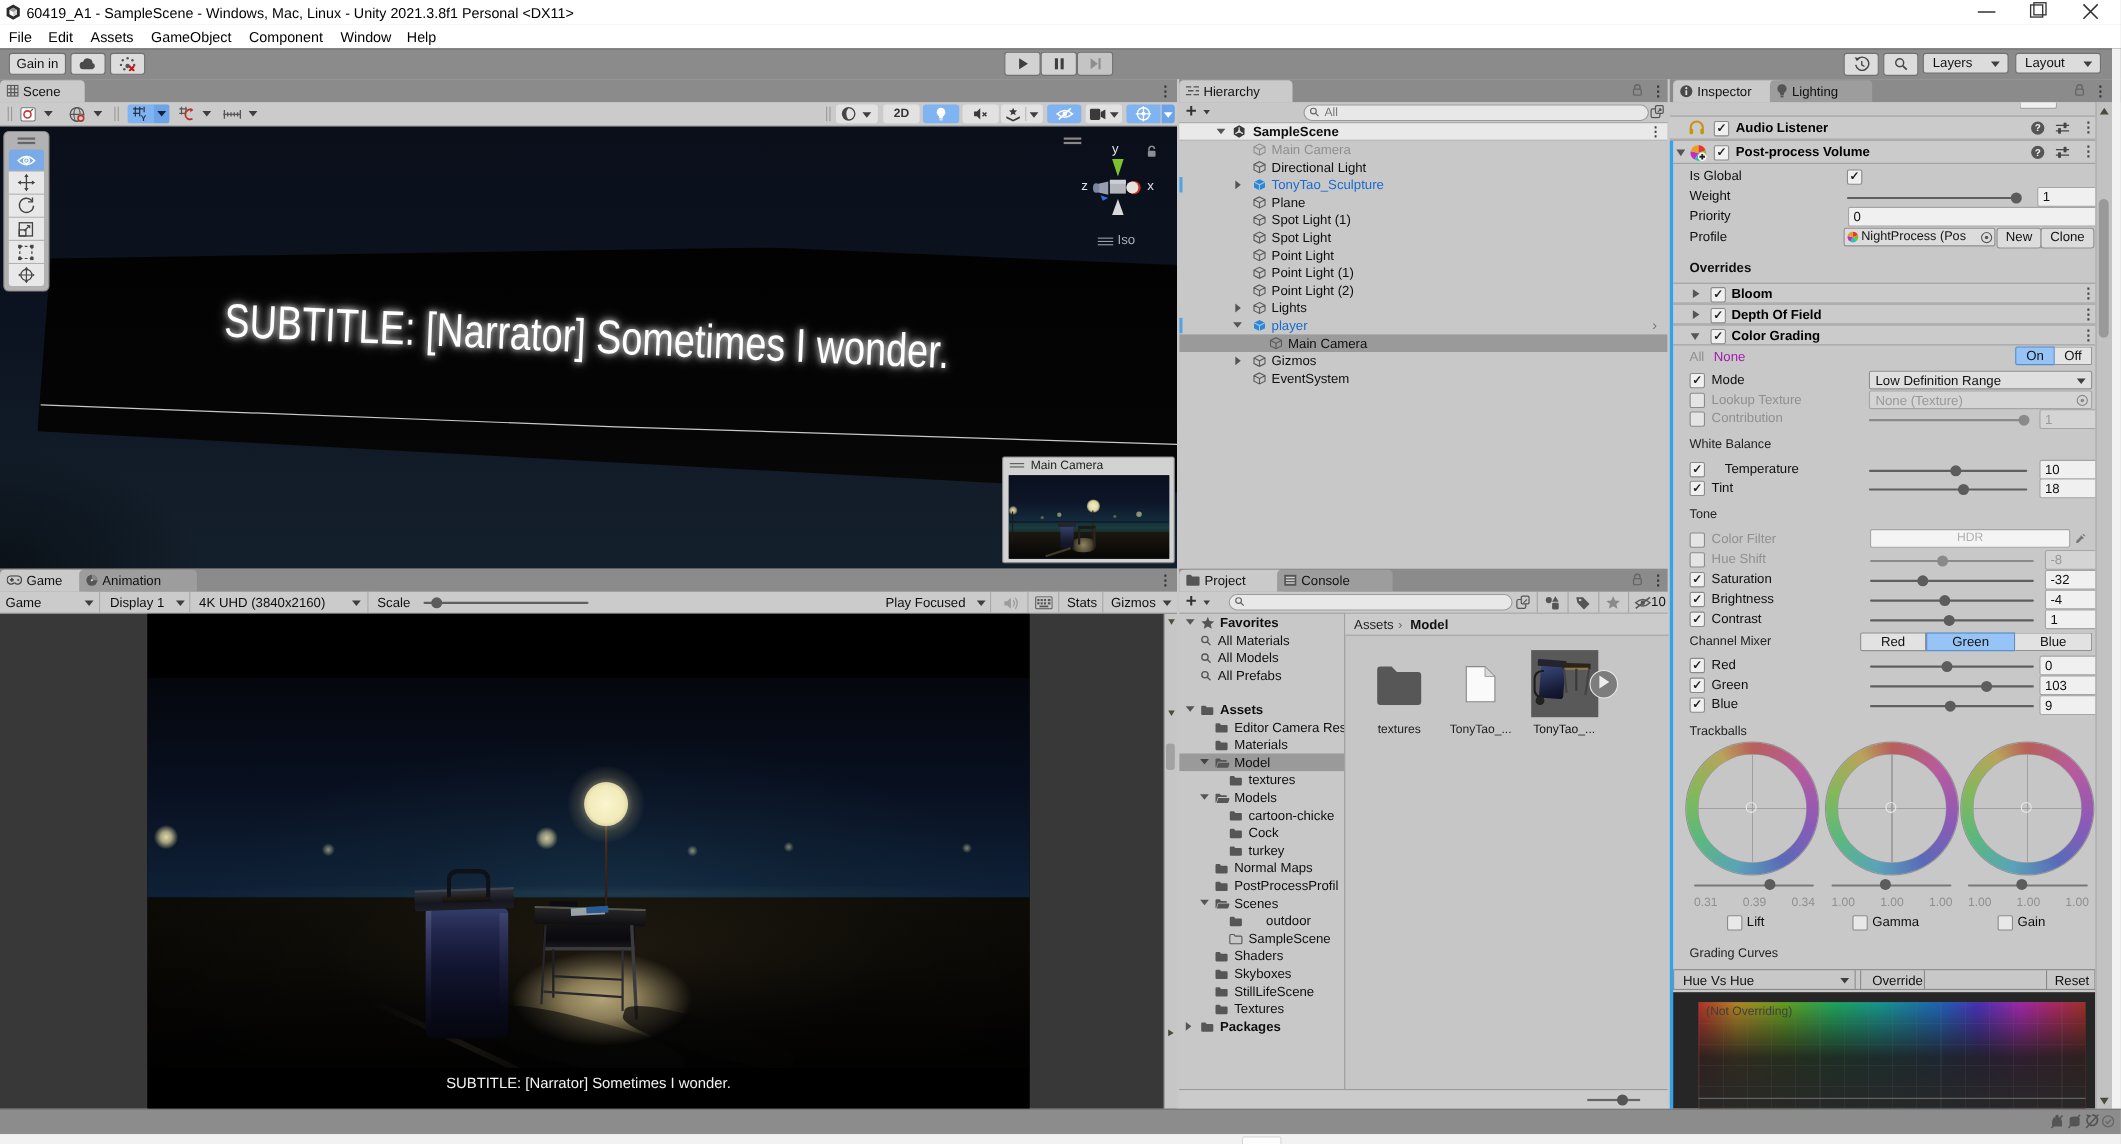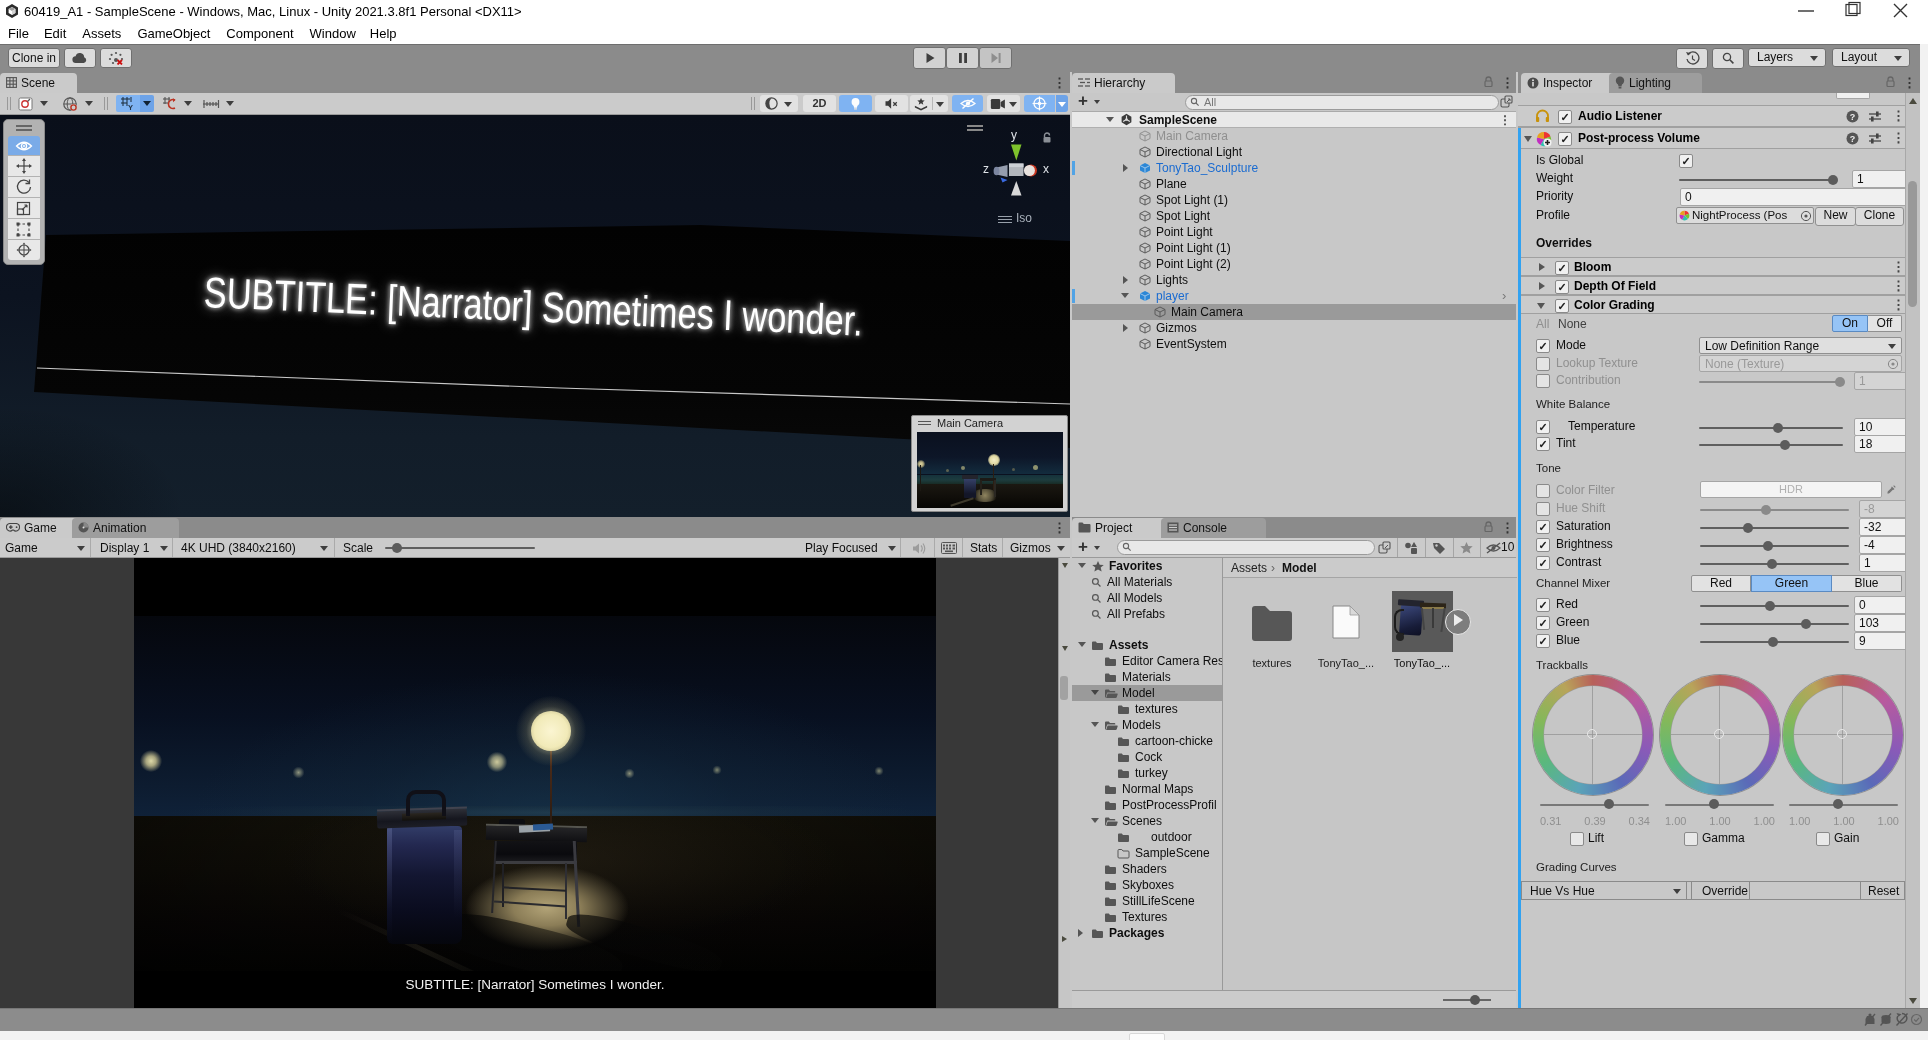--- a/index.html
+++ b/index.html
@@ -41,21 +41,21 @@
  <rect x="59" y="2.5" width="11" height="11" fill="none" stroke="#333" stroke-width="1.2"></rect>
  <path d="M104 4 L117 17 M117 4 L104 17" stroke="#333" stroke-width="1.4"></path>
 </svg>
 
 <div class="abs" style="left:0;top:22px;width:1928px;height:22px;background:#ffffff;"></div>
 <div class="abs" style="left:8px;top:26px;font-size:13px;color:#000;">
 <span style="margin-right:15px;">File</span><span style="margin-right:16px;">Edit</span><span style="margin-right:16px;">Assets</span><span style="margin-right:16px;">GameObject</span><span style="margin-right:16px;">Component</span><span style="margin-right:14px;">Window</span><span>Help</span>
 </div>
 
 <div class="abs" style="left:0;top:44px;width:1928px;height:28px;background:#8b8b8b;border-top:1px solid #6e6e6e;box-sizing:border-box;"></div>
-<div class="tbtn" style="left:8px;top:48px;width:50px;height:18px;line-height:18px;">Clone in</div>
+<div class="tbtn" style="left:8px;top:48px;width:50px;height:18px;line-height:18px;">Gain in</div>
 <div class="tbtn" style="left:64px;top:48px;width:30px;height:18px;">
 <svg width="16" height="12" viewBox="0 0 16 12" style="margin-top:3px;">
       <path d="M4 11 a3.4 3.4 0 0 1 -.4-6.8 a4.4 4.4 0 0 1 8.6 1 a3 3 0 0 1 -.4 5.8 Z" fill="#4a4a4a"></path>
     </svg>
 </div>
 <div class="tbtn" style="left:100px;top:48px;width:30px;height:18px;">
 <svg width="16" height="14" viewBox="0 0 16 14" style="margin-top:2px;">
       <g fill="#555">
         <circle cx="8" cy="2" r="1.1"></circle>
         <circle cx="12.4" cy="3.8" r="1.1"></circle>
@@ -1000,21 +1000,21 @@
     <b style="position:absolute;left:56px;top:2px;font-size:12px;">Depth Of Field</b>
     <div style="position:absolute;left:374px;top:1px;font-size:13px;color:#444;font-weight:bold;">⋮</div>
   </div>
   <div class="hdr" style="top:202px;height:19px;">
     <span style="position:absolute;left:19px;top:7px;width:0;height:0;border-left:4.5px solid transparent;border-right:4.5px solid transparent;border-top:6px solid #555;"></span>
     <div class="chk" style="left:37px;top:3px;">✓</div>
     <b style="position:absolute;left:56px;top:2px;font-size:12px;">Color Grading</b>
     <div style="position:absolute;left:374px;top:1px;font-size:13px;color:#444;font-weight:bold;">⋮</div>
   </div>
   <div class="lbl" style="left:18px;top:224px;color:#8f8f8f;">All</div>
-  <div class="lbl" style="left:40px;top:224px;color:#404040;">None</div>
+  <div class="lbl" style="left:40px;top:224px;color:#a21caf;">None</div>
   <div class="abs" style="left:314px;top:222px;width:36px;height:17px;background:#96c4f6;border:1px solid #5a8ac2;border-radius:2px 0 0 2px;box-sizing:border-box;text-align:center;font-size:12px;line-height:15px;color:#111;">On</div>
   <div class="abs" style="left:350px;top:222px;width:34px;height:17px;background:#e4e4e4;border:1px solid #909090;border-left:none;border-radius:0 2px 2px 0;box-sizing:border-box;text-align:center;font-size:12px;line-height:15px;color:#111;">Off</div>
 
   <div class="chk" style="left:18px;top:246px;">✓</div>
   <div class="lbl" style="left:38px;top:245px;">Mode</div>
   <div class="abs" style="left:181px;top:244px;width:203px;height:17px;background:#dfdfdf;border:1px solid #909090;border-radius:2px;box-sizing:border-box;">
     <span style="position:absolute;left:5px;top:1px;font-size:12px;color:#111;">Low Definition Range</span>
     <span style="position:absolute;right:5px;top:6px;width:0;height:0;border-left:4px solid transparent;border-right:4px solid transparent;border-top:5px solid #3e3e3e;"></span>
   </div>
   <div class="chk" style="left:18px;top:264px;background:#e4e4e4;"></div>
@@ -1129,20 +1129,29 @@
     <div style="position:absolute;left:165px;top:0;width:1px;height:18px;background:#8a8a8a;"></div>
     <div style="position:absolute;left:170px;top:0;width:1px;height:18px;background:#8a8a8a;"></div>
     <span style="position:absolute;left:181px;top:2px;font-size:12px;color:#111;">Override</span>
     <div style="position:absolute;left:228px;top:0;width:1px;height:18px;background:#8a8a8a;"></div>
     <div style="position:absolute;left:339px;top:0;width:1px;height:18px;background:#8a8a8a;"></div>
     <span style="position:absolute;left:347px;top:2px;font-size:12px;color:#111;">Reset</span>
     <div style="position:absolute;left:0px;top:0;width:1px;height:18px;background:#8a8a8a;"></div>
     <div style="position:absolute;left:383px;top:0;width:1px;height:18px;background:#8a8a8a;"></div>
   </div>
 
+  <div class="abs" style="left:3px;top:809px;width:384px;height:106px;background:#262626;">
+    <div class="abs" style="left:23px;top:9px;width:352px;height:97px;background:
+      repeating-linear-gradient(90deg,rgba(120,120,120,.11) 0 1px,transparent 1px 22px),
+      repeating-linear-gradient(180deg,rgba(120,120,120,.10) 0 1px,transparent 1px 19px),
+      linear-gradient(180deg,rgba(20,20,20,0) 0%,rgba(30,30,30,.88) 52%,#282828 100%),
+      linear-gradient(90deg,#b3302a 0%,#b08622 10%,#62a01e 22%,#1ea45c 35%,#17948e 47%,#1e64b4 62%,#4632b4 72%,#9e28a8 83%,#aa2860 92%,#9e3028 100%);"></div>
+    <div class="abs" style="left:30px;top:12px;font-size:11px;color:#3f3f3f;">(Not Overriding)</div>
+    <div class="abs" style="left:23px;top:96px;width:352px;height:1px;background:#6a6a6a;"></div>
+  </div>
 </div>
 <style>
 .wheel{position:absolute;width:120px;height:120px;border-radius:50%;
   background:conic-gradient(#b8605a 0deg,#b85a9e 50deg,#8a5ab8 105deg,#5a6ab8 150deg,#5aa4b8 195deg,#5ab87e 240deg,#84b85a 285deg,#b8a45a 330deg,#b8605a 360deg);
   box-shadow:0 0 0 1px #8f8f8f;}
 .wheel::before{content:"";position:absolute;left:11px;top:11px;width:98px;height:98px;border-radius:50%;
   background:linear-gradient(90deg,transparent 48.5px,rgba(150,150,150,.8) 48.5px,rgba(150,150,150,.8) 49.5px,transparent 49.5px),linear-gradient(180deg,transparent 48.5px,rgba(150,150,150,.8) 48.5px,rgba(150,150,150,.8) 49.5px,transparent 49.5px),#c6c6c6;box-shadow:0 0 0 .5px #9a9a9a;}
 .wheel::after{content:"";position:absolute;left:54px;top:54px;width:10px;height:10px;border-radius:50%;
   border:1.5px solid #e8e8e8;box-sizing:border-box;}
 </style>

